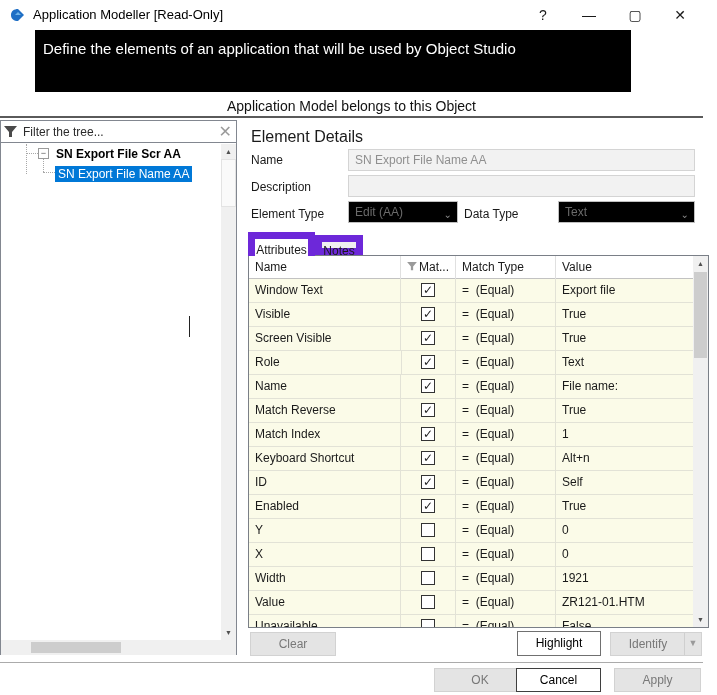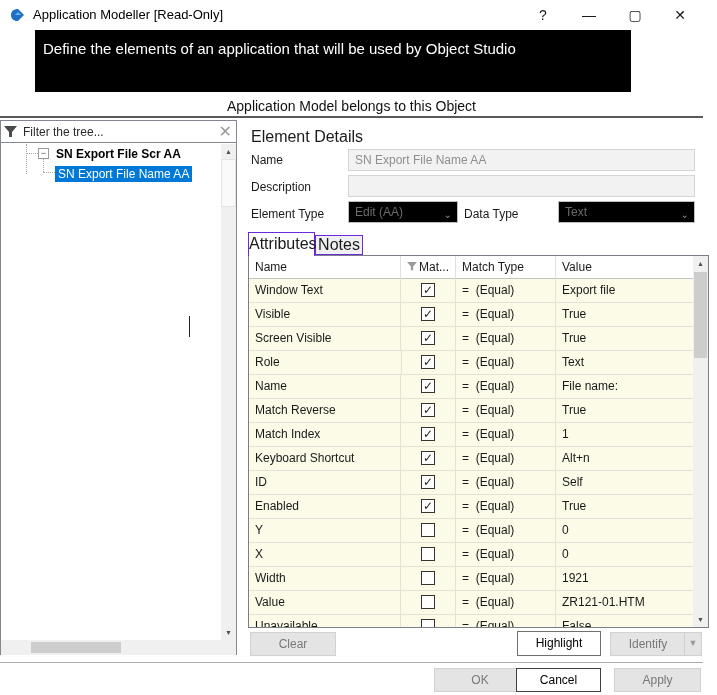--- a/index.html
+++ b/index.html
@@ -40,21 +40,21 @@
   .sb-thumb.light { background:#fafafa; border:1px solid #e3e3e3; }
 
   
   .section-title { position:absolute; left:251px; top:128px; font-size:16px; }
   .fld-label { position:absolute; left:251px; font-size:12px; }
   .ro-input { position:absolute; left:348px; width:347px; height:22px; background:#f2f2f2; border:1px solid #d4d4d4; font-size:12px; color:#8f8f8f; line-height:20px; padding:0 6px; white-space:nowrap; overflow:hidden; }
   .dropdown { position:absolute; height:22px; background:#000000; border:1px solid #c0c0c0; font-size:12px; color:#6b6b6b; line-height:20px; padding:0 6px; }
   .dd-chevron { position:absolute; right:5px; top:3px; font-size:10px; color:#8a8a8a; }
 
   
-  .tab { position:absolute; font-size:16px; text-align:center; border:1px solid #6d28d9; }
+  .tab { position:absolute; font-size:12px; text-align:center; border:7px solid #6d28d9; }
   .tab.active { left:248px; top:232px; width:67px; height:24px; background:#fff; border-bottom:none; line-height:22px; z-index:3; }
   .tab.inactive { left:315px; top:235px; width:48px; height:20px; background:#f0f0f0; line-height:18px; z-index:1; }
 
   
   .attr-table { position:absolute; left:248px; top:255px; width:461px; height:373px; border:1px solid #7a7f87; background:#fff; overflow:hidden; z-index:2; }
   .attr-header { position:absolute; left:0; top:0; width:444px; height:23px; background:#fff; border-bottom:1px solid #c2c2c2; }
   .hcell { position:absolute; top:0; height:23px; font-size:12px; line-height:23px; padding-left:6px; border-right:1px solid #e0e0e0; color:#1a1a1a; }
   .rows-wrap { position:absolute; left:0; top:23px; width:444px; }
   .arow { position:relative; width:444px; height:24px; background:#fbfbe8; border-bottom:1px solid #e2e2d6; }
   .acell { position:absolute; top:0; height:24px; font-size:12px; line-height:23px; padding-left:6px; border-right:1px solid #e2e2d6; white-space:pre; overflow:hidden; }

